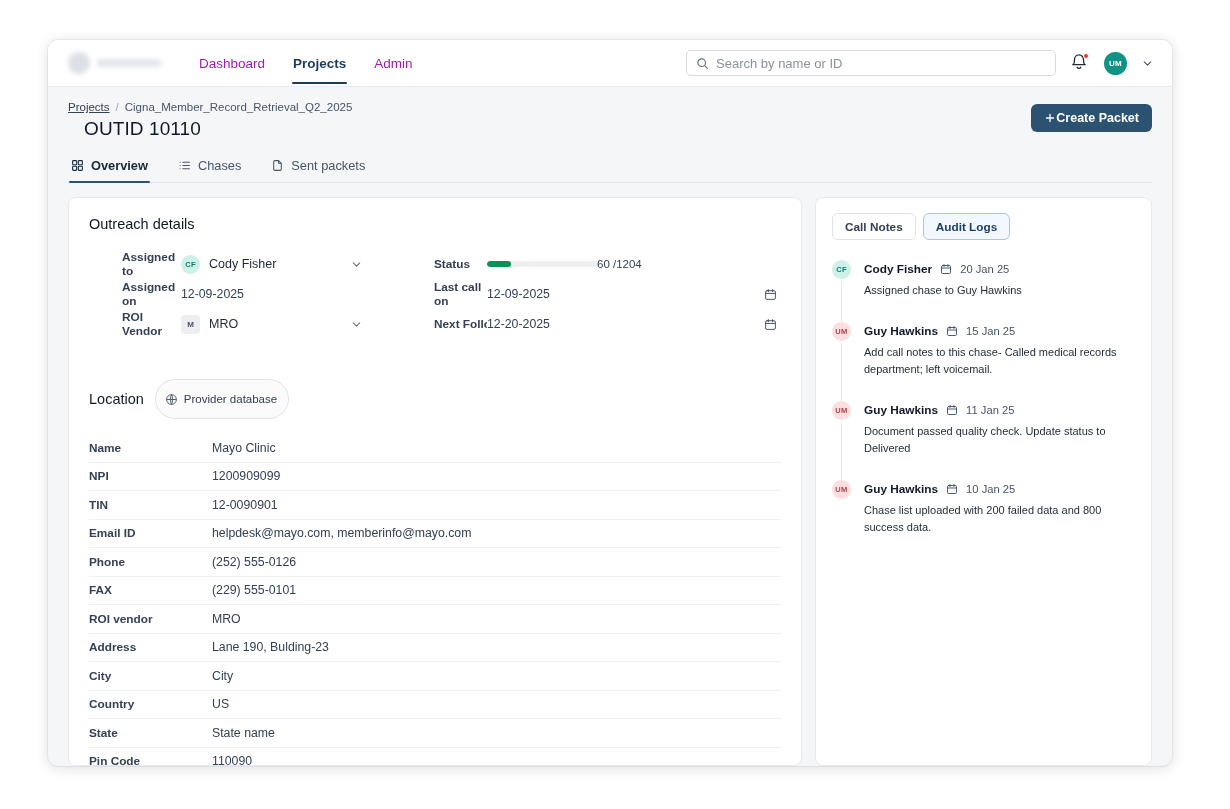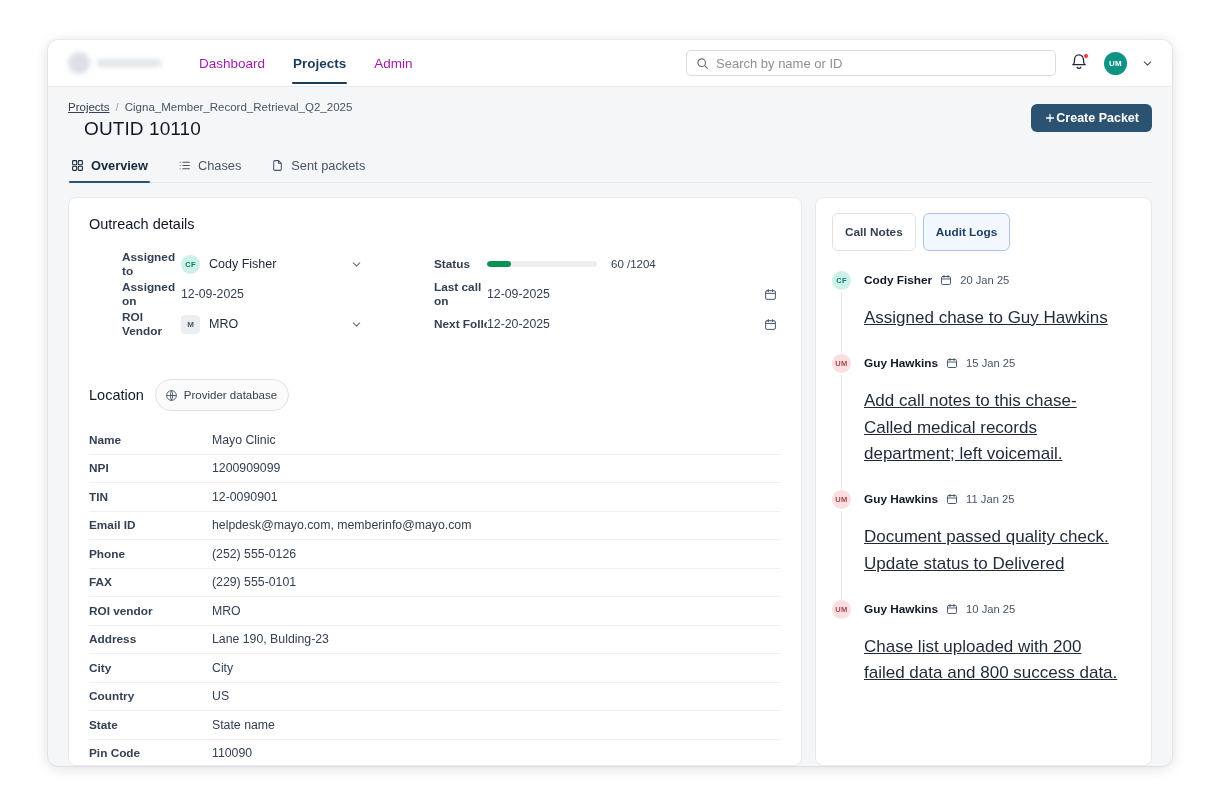--- a/index.html
+++ b/index.html
@@ -141,48 +141,48 @@
   }
   .badge-square {
     width: 19px; height: 19px; border-radius: 4px;
     background: #eceef1; color: #475467;
     font-size: 8px; font-weight: 700;
     display: flex; align-items: center; justify-content: center;
   }
   .sel-chev { margin-left: auto; margin-right: 38px; color: #667085; cursor: pointer; }
   .cal-icon { margin-left: auto; margin-right: 4px; color: #475467; cursor: pointer; }
 
-  .progress-row { display: flex; align-items: center; gap: 14px; height: 30px; }
+  .progress-row { display: flex; align-items: center; height: 30px; }
   .track { width: 110px; height: 6px; border-radius: 4px; background: #eceef0; overflow: hidden; }
   .fill { height: 100%; border-radius: 4px; background: #0a9155; }
   .pcount { font-size: 11.5px; color: #344054; white-space: nowrap; }
   .ellip { overflow: hidden; text-overflow: ellipsis; white-space: nowrap; max-width: 86px; }
 
   
   .loc-head { display: flex; align-items: center; gap: 11px; margin-top: 40px; }
   .pill {
     display: inline-flex; align-items: center; gap: 6px;
     border: 1px solid #dfe3e8; border-radius: 20px;
-    background: #fbfbfc; height: 32px; padding: 0 11px 0 9px;
+    background: #fbfbfc; height: 40px; padding: 0 11px 0 9px;
     font-size: 11.5px; color: #344054; cursor: pointer;
   }
   .loc-table { margin-top: 15px; }
   .loc-row {
     display: flex; align-items: center;
     height: 28.5px; border-bottom: 1px solid #eef0f2;
     font-size: 12.3px;
   }
   .loc-k { width: 123px; color: #344054; font-weight: 600; font-size: 11.8px; }
   .loc-v { color: #344054; }
 
   
   .rtabs { display: flex; gap: 7px; }
   .rtab {
     border: 1px solid #dfe3e8; border-radius: 6px;
-    height: 38px; padding: 0 12px;
+    height: 27px; padding: 0 12px;
     font-size: 11.8px; color: #344054; font-weight: 600;
     display: flex; align-items: center; background: #fff; cursor: pointer;
   }
   .rtab.active { border-color: #a9c6ea; background: #f3f8fe; color: #1d3f66; }
 
   .timeline { margin-top: 19px; position: relative; }
   .entry { position: relative; padding-left: 32px; padding-bottom: 22px; }
   .entry:last-child { padding-bottom: 0; }
   .entry .dot {
     position: absolute; left: 0; top: 1px;
@@ -193,21 +193,21 @@
   }
   .entry.cf .dot { background: #cdf0e8; color: #0b7c6d; }
   .entry .line {
     position: absolute; left: 9px; top: 22px; bottom: -2px;
     width: 1px; background: #e6e8eb;
   }
   .entry:last-child .line { display: none; }
   .e-head { display: flex; align-items: center; gap: 8px; height: 19px; }
   .e-name { font-size: 11.8px; font-weight: 700; color: #101828; }
   .e-date { font-size: 11.2px; color: #475467; }
-  .e-body { font-size: 17px; color: #1f2937; line-height: 1.55; margin-top: 16px; padding-right: 8px; text-decoration: underline; }
+  .e-body { font-size: 11px; color: #1f2937; line-height: 1.55; margin-top: 4px; padding-right: 8px; }
   svg { display: block; flex: 0 0 auto; }
 </style>
 </head>
 <body>
 
 <div class="app-window">
 
   <div class="topnav">
     <div class="logo-wrap">
       <div class="logo-mark"></div>

